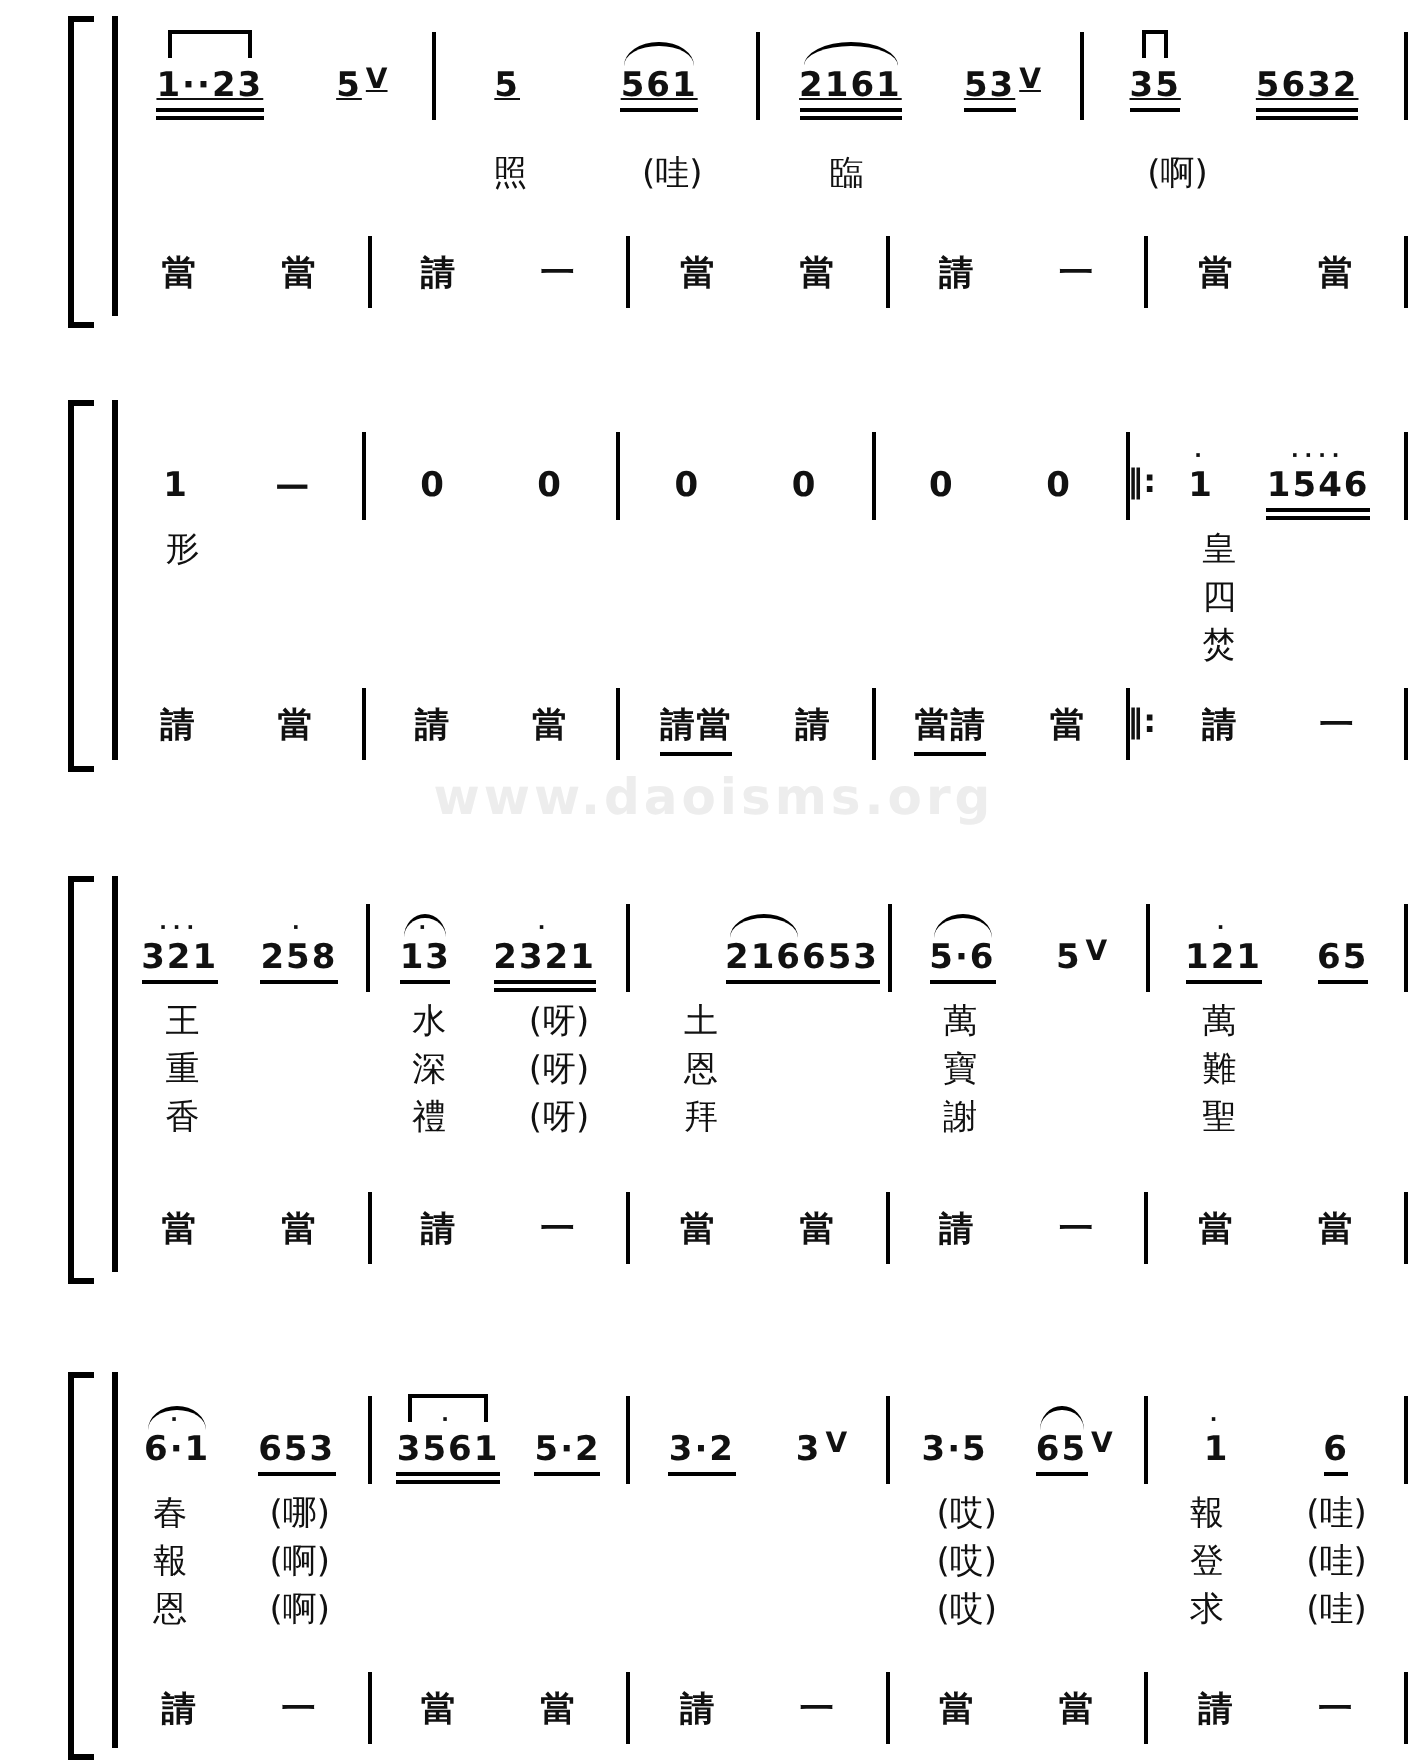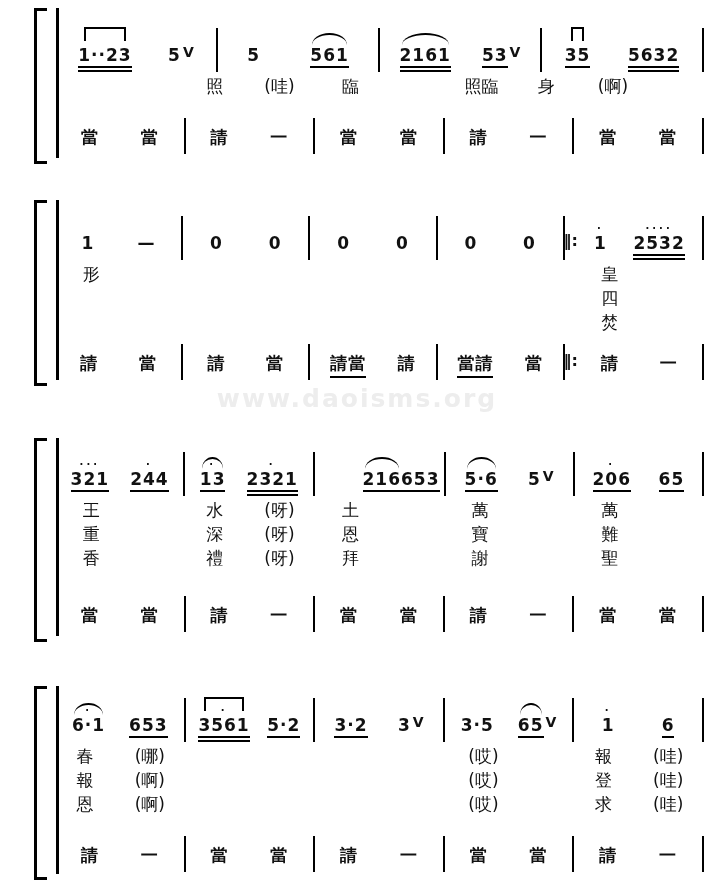--- a/index.html
+++ b/index.html
@@ -164,21 +164,21 @@
 <div class="sheet">
 
   <div class="watermark">
     <span class="url">www.daoisms.org</span>
   </div>
 
   <div class="system">
     <div class="brace" style="top:8px;height:150px;"></div>
     <div class="stave-bar" style="top:8px;height:150px;"></div>
 
-    <div class="row" id="s1-melody" style="top:28px;height:44px;">
+    <div class="row" id="s1-melody" style="top:16px;height:44px;text-decoration:underline;">
         <div class="cells">
           <div class="cell">
             <div style="position: relative; display: flex; align-items: flex-end;">
               <div class="note u2 u1"><span>1··23</span><div class="phrase"></div></div>
             </div>
             <div style="position: relative; display: flex; align-items: flex-end;">
               <div class="note"><span>5</span></div>
               <span class="breath">V</span>
             </div>
           </div>
@@ -215,24 +215,20 @@
             <span class="ch blank">·</span>
             <span class="ch blank">·</span>
           </div>
           <div class="lyr-cell">
             <span class="ch">照</span>
             <span class="ch">(哇)</span>
           </div>
           <div class="lyr-cell">
             <span class="ch">臨</span>
             <span class="ch blank">·</span>
-          </div>
-          <div class="lyr-cell">
-            <span class="ch">照臨</span>
-            <span class="ch">身</span>
           </div>
           <div class="lyr-cell">
             <span class="ch">(啊)</span>
             <span class="ch blank">·</span>
           </div>
         </div>
       </div>
     <div class="row perc" id="s1-perc" style="top:118px;height:36px;">
         <div class="cells">
           <div class="cell">
@@ -296,21 +292,21 @@
             <div style="position: relative; display: flex; align-items: flex-end;">
               <div class="note"><span>0</span></div>
             </div>
           </div>
           <div class="repeat">‖:</div>
           <div class="cell">
             <div style="position: relative; display: flex; align-items: flex-end;">
               <div class="note"><span>1</span><div class="dotsup">·</div></div>
             </div>
             <div style="position: relative; display: flex; align-items: flex-end;">
-              <div class="note u2 u1"><span>2532</span><div class="dotsup">····</div></div>
+              <div class="note u2 u1"><span>1546</span><div class="dotsup">····</div></div>
             </div>
           </div>
         </div>
       </div>
     <div class="lyrics" id="s2-lyrics" style="top:262px;">
         <div class="lyr-line">
           <div class="lyr-cell">
             <span class="ch">形</span>
             <span class="ch blank">·</span>
           </div>
@@ -407,21 +403,21 @@
     <div class="brace" style="top:438px;height:198px;"></div>
     <div class="stave-bar" style="top:438px;height:198px;"></div>
 
     <div class="row" id="s3-melody" style="top:452px;height:44px;">
         <div class="cells">
           <div class="cell">
             <div style="position: relative; display: flex; align-items: flex-end;">
               <div class="note u1"><span>321</span><div class="dotsup">···</div></div>
             </div>
             <div style="position: relative; display: flex; align-items: flex-end;">
-              <div class="note u1"><span>244</span><div class="dotsup">·</div></div>
+              <div class="note u1"><span>258</span><div class="dotsup">·</div></div>
             </div>
           </div>
           <div class="cell">
             <div style="position: relative; display: flex; align-items: flex-end;">
               <div class="note u1"><span>13</span><div class="dotsup">·</div><div class="slur"></div></div>
             </div>
             <div style="position: relative; display: flex; align-items: flex-end;">
               <div class="note u2 u1"><span>2321</span><div class="dotsup">·</div></div>
             </div>
           </div>
@@ -437,21 +433,21 @@
             <div style="position: relative; display: flex; align-items: flex-end;">
               <div class="note u1"><span>5·6</span><div class="slur"></div></div>
             </div>
             <div style="position: relative; display: flex; align-items: flex-end;">
               <div class="note"><span>5</span></div>
               <span class="breath">V</span>
             </div>
           </div>
           <div class="cell">
             <div style="position: relative; display: flex; align-items: flex-end;">
-              <div class="note u1"><span>206</span><div class="dotsup">·</div></div>
+              <div class="note u1"><span>121</span><div class="dotsup">·</div></div>
             </div>
             <div style="position: relative; display: flex; align-items: flex-end;">
               <div class="note u1"><span>65</span></div>
             </div>
           </div>
         </div>
       </div>
     <div class="lyrics" id="s3-lyrics" style="top:498px;">
         <div class="lyr-line">
           <div class="lyr-cell">

